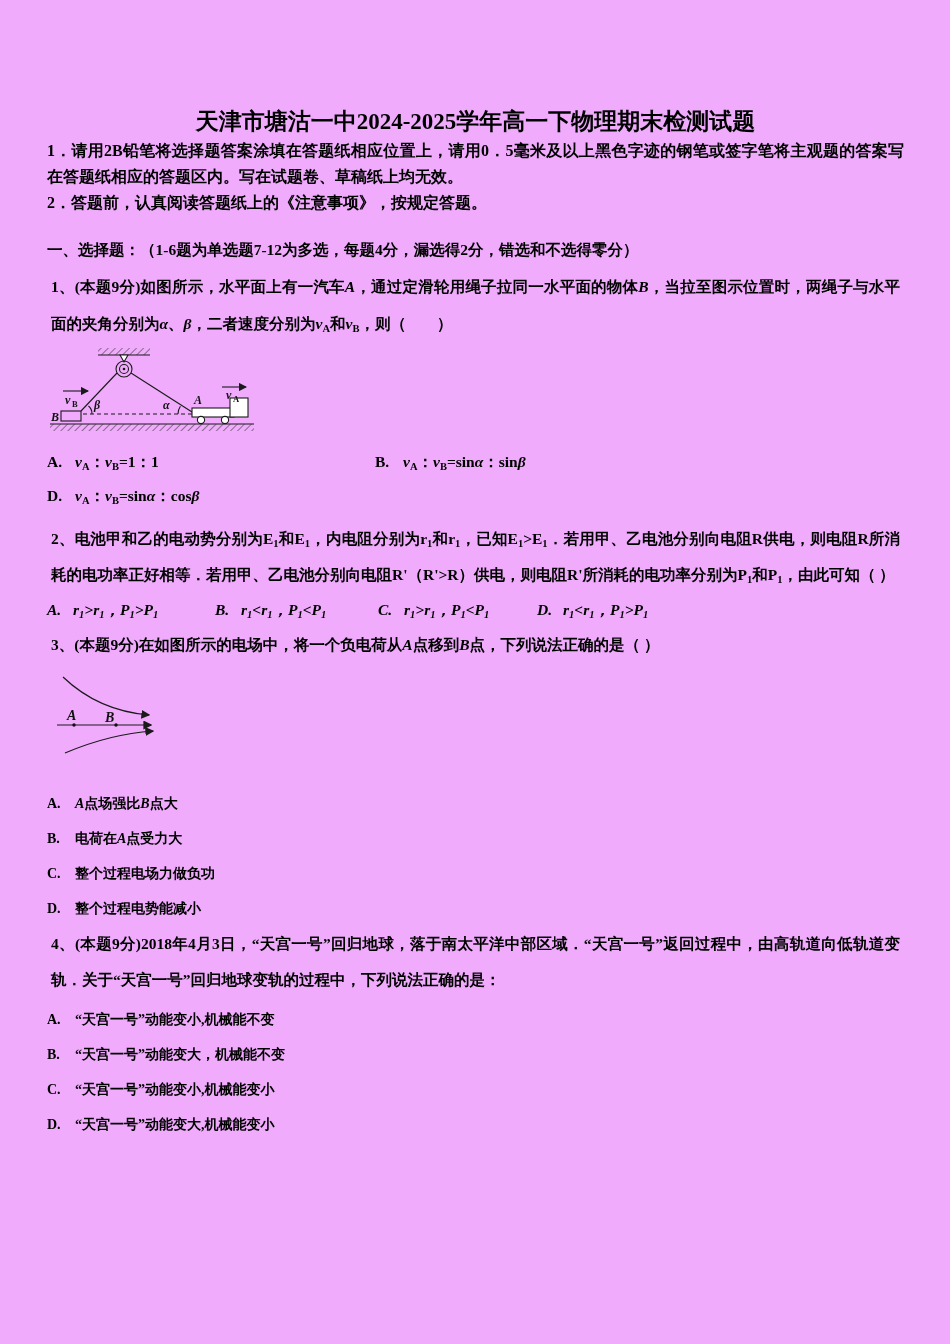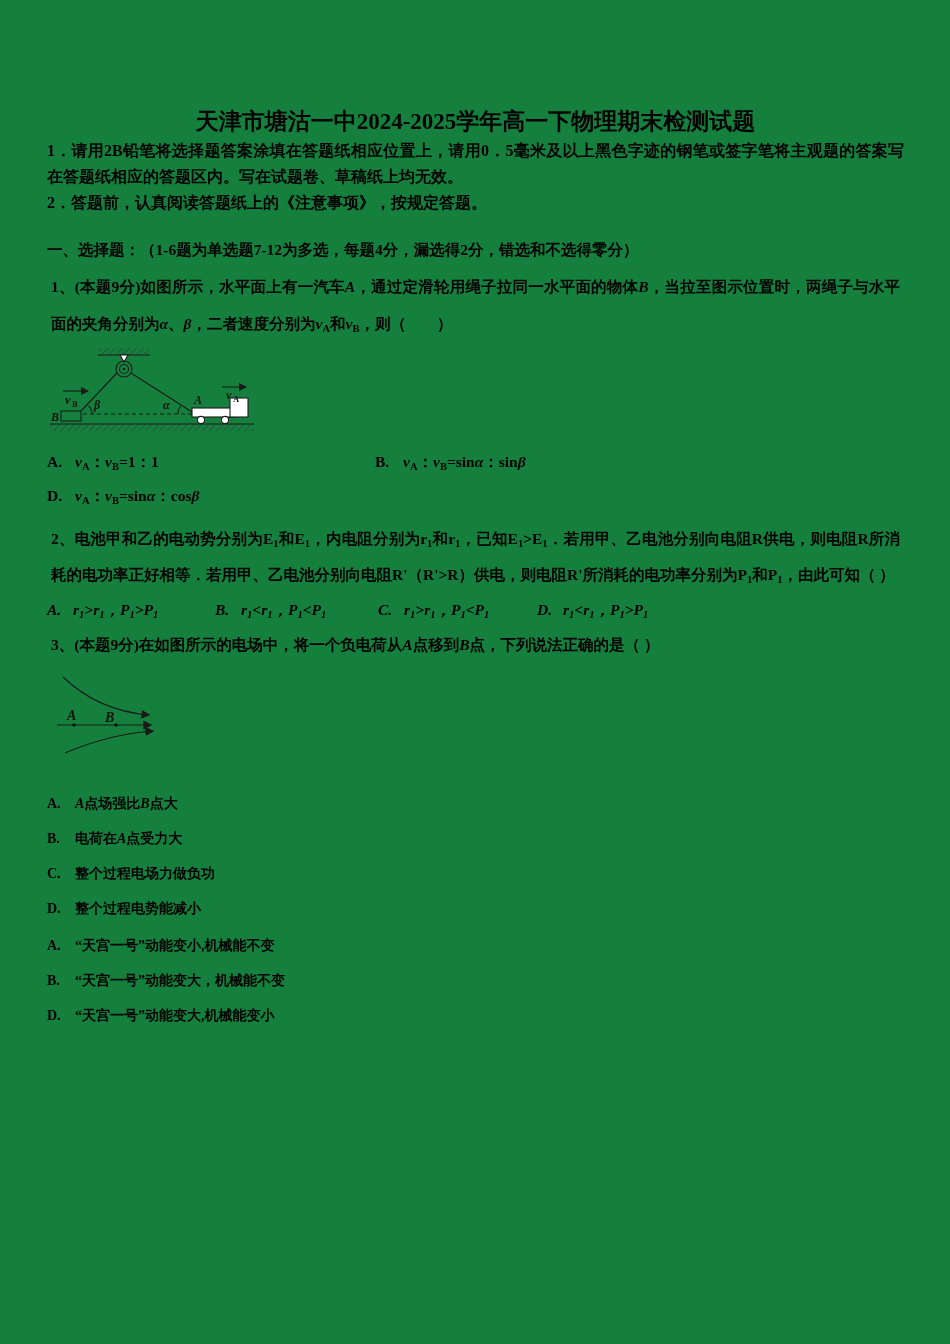--- a/index.html
+++ b/index.html
@@ -1,19 +1,19 @@
 <!DOCTYPE html>
 <html><head>
 <meta charset="utf-8">
 <style>
   html,body{margin:0;padding:0;background:#ffffff;}
   .page{
     width:950px;height:1344px;box-sizing:border-box;
     padding:106px 46px 16px 47px;
-    background:#15803d;color:#000;
+    background:#f0abfc;color:#000;
     font-family:"Liberation Serif","DejaVu Serif",serif;
     font-weight:700;
     overflow:hidden;
   }
   .title{font-size:23px;line-height:32px;text-align:center;margin:0;font-weight:700;}
   .notice-head{font-size:16px;line-height:26px;margin:10px 0 0 0;}
   .notice{font-size:16px;line-height:26px;margin:0;text-align:justify;}
   .section{font-size:15.5px;line-height:27px;margin:20px 0 0 0;}
   .stem{font-size:15.5px;text-align:justify;margin:4px;}
   .q1-stem{line-height:37px;margin-top:5px;}
@@ -134,20 +134,22 @@
 
     <div class="optlist q3-opts">
       <div class="opt"><span class="olabel">A.</span><span><i>A</i>点场强比<i>B</i>点大</span></div>
       <div class="opt"><span class="olabel">B.</span><span>电荷在<i>A</i>点受力大</span></div>
       <div class="opt"><span class="olabel">C.</span><span>整个过程电场力做负功</span></div>
       <div class="opt"><span class="olabel">D.</span><span>整个过程电势能减小</span></div>
     </div>
   </div>
 
   <div>
+    <p class="stem q4-stem"><span>4、</span><span>(本题9分)2018年4月3日，“天宫一号”回归地球，落于南太平洋中部区域．“天宫一号”返回过程中，由高轨道向低轨道变轨．关于“天宫一号”回归地球变轨的过程中，下列说法正确的是：</span></p>
     <div class="optlist q4-opts">
       <div class="opt"><span class="olabel">A.</span><span>“天宫一号”动能变小,机械能不变</span></div>
       <div class="opt"><span class="olabel">B.</span><span>“天宫一号”动能变大，机械能不变</span></div>
+      <div class="opt"><span class="olabel">C.</span><span>“天宫一号”动能变小,机械能变小</span></div>
       <div class="opt"><span class="olabel">D.</span><span>“天宫一号”动能变大,机械能变小</span></div>
     </div>
   </div>
 
 </div>
 
 </body></html>

